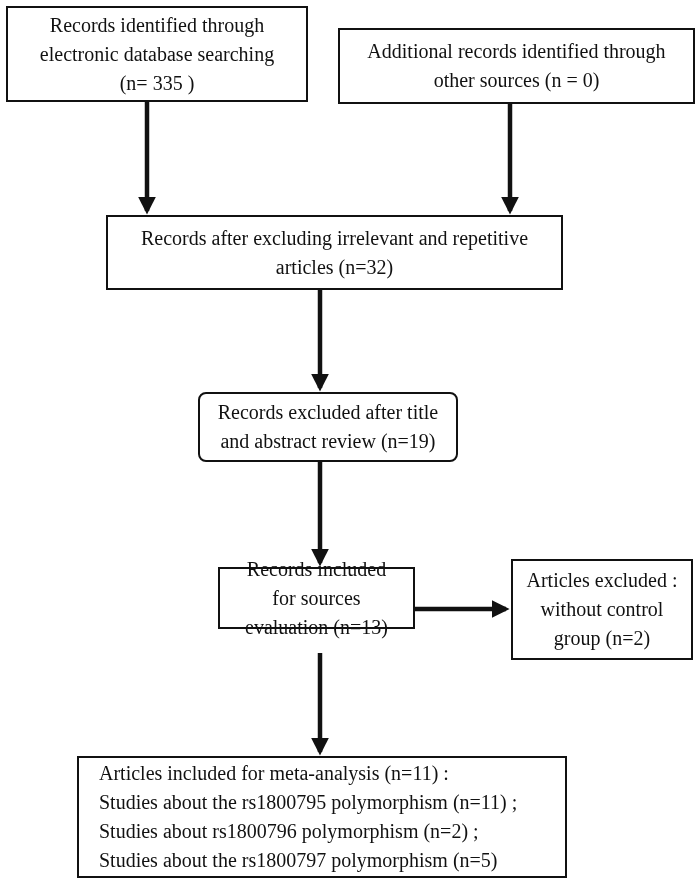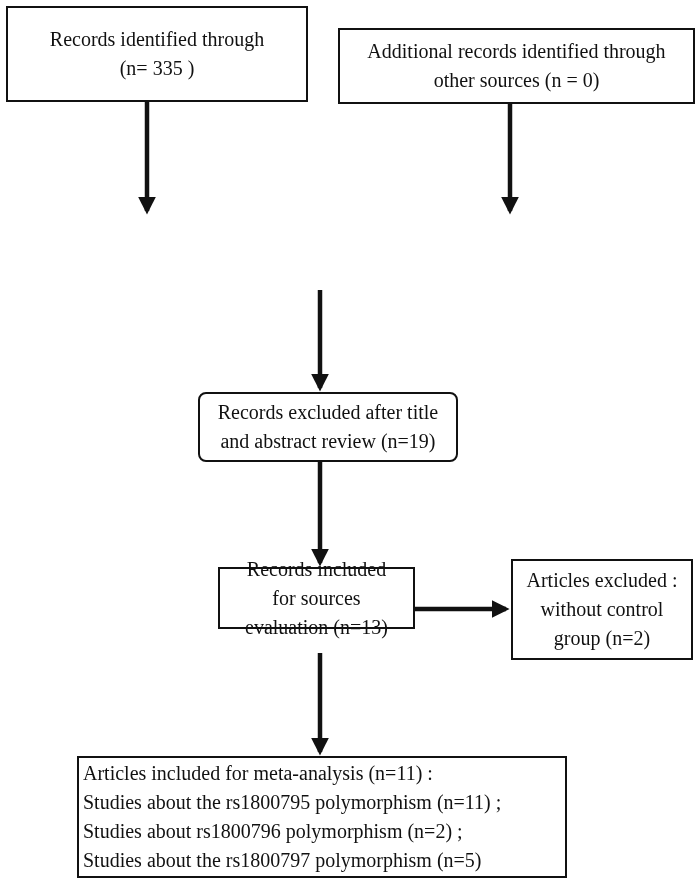--- a/index.html
+++ b/index.html
@@ -22,21 +22,21 @@
     justify-content:center;
     align-items:center;
     text-align:center;
     font-size:20px;
     line-height:29px;
     z-index:2;
   }
   .box.left-align {
     align-items:flex-start;
     text-align:left;
-    padding:0 4px;
+    padding:0 20px;
   }
   .arrow-layer {
     position:absolute;
     left:0; top:0;
     width:699px; height:883px;
     z-index:1;
     pointer-events:none;
   }
 </style>
 </head>
@@ -53,28 +53,33 @@
     <line x1="147" y1="102" x2="147" y2="211" stroke="#111111" stroke-width="4.5" marker-end="url(#head)"></line>
     <line x1="510" y1="104" x2="510" y2="211" stroke="#111111" stroke-width="4.5" marker-end="url(#head)"></line>
     <line x1="320" y1="290" x2="320" y2="388" stroke="#111111" stroke-width="4.5" marker-end="url(#head)"></line>
     <line x1="320" y1="462" x2="320" y2="563" stroke="#111111" stroke-width="4.5" marker-end="url(#head)"></line>
     <line x1="415" y1="609" x2="506" y2="609" stroke="#111111" stroke-width="4.5" marker-end="url(#head)"></line>
     <line x1="320" y1="653" x2="320" y2="752" stroke="#111111" stroke-width="4.5" marker-end="url(#head)"></line>
   </svg>
 
   <div class="box" style="left:6px; top:6px; width:302px; height:96px;">
     <div>Records identified through</div>
+    <div>electronic database searching</div>
     <div>(n= 335 )</div>
   </div>
 
   <div class="box" style="left:338px; top:28px; width:357px; height:76px;">
     <div>Additional records identified through</div>
     <div>other sources (n = 0)</div>
   </div>
 
+  <div class="box" style="left:106px; top:215px; width:457px; height:75px;">
+    <div>Records after excluding irrelevant and repetitive</div>
+    <div>articles (n=32)</div>
+  </div>
 
   <div class="box" style="left:198px; top:392px; width:260px; height:70px;border-radius:8px;">
     <div>Records excluded after title</div>
     <div>and abstract review (n=19)</div>
   </div>
 
   <div class="box" style="left:218px; top:567px; width:197px; height:62px;">
     <div>Records included</div>
     <div>for sources</div>
     <div>evaluation (n=13)</div>

